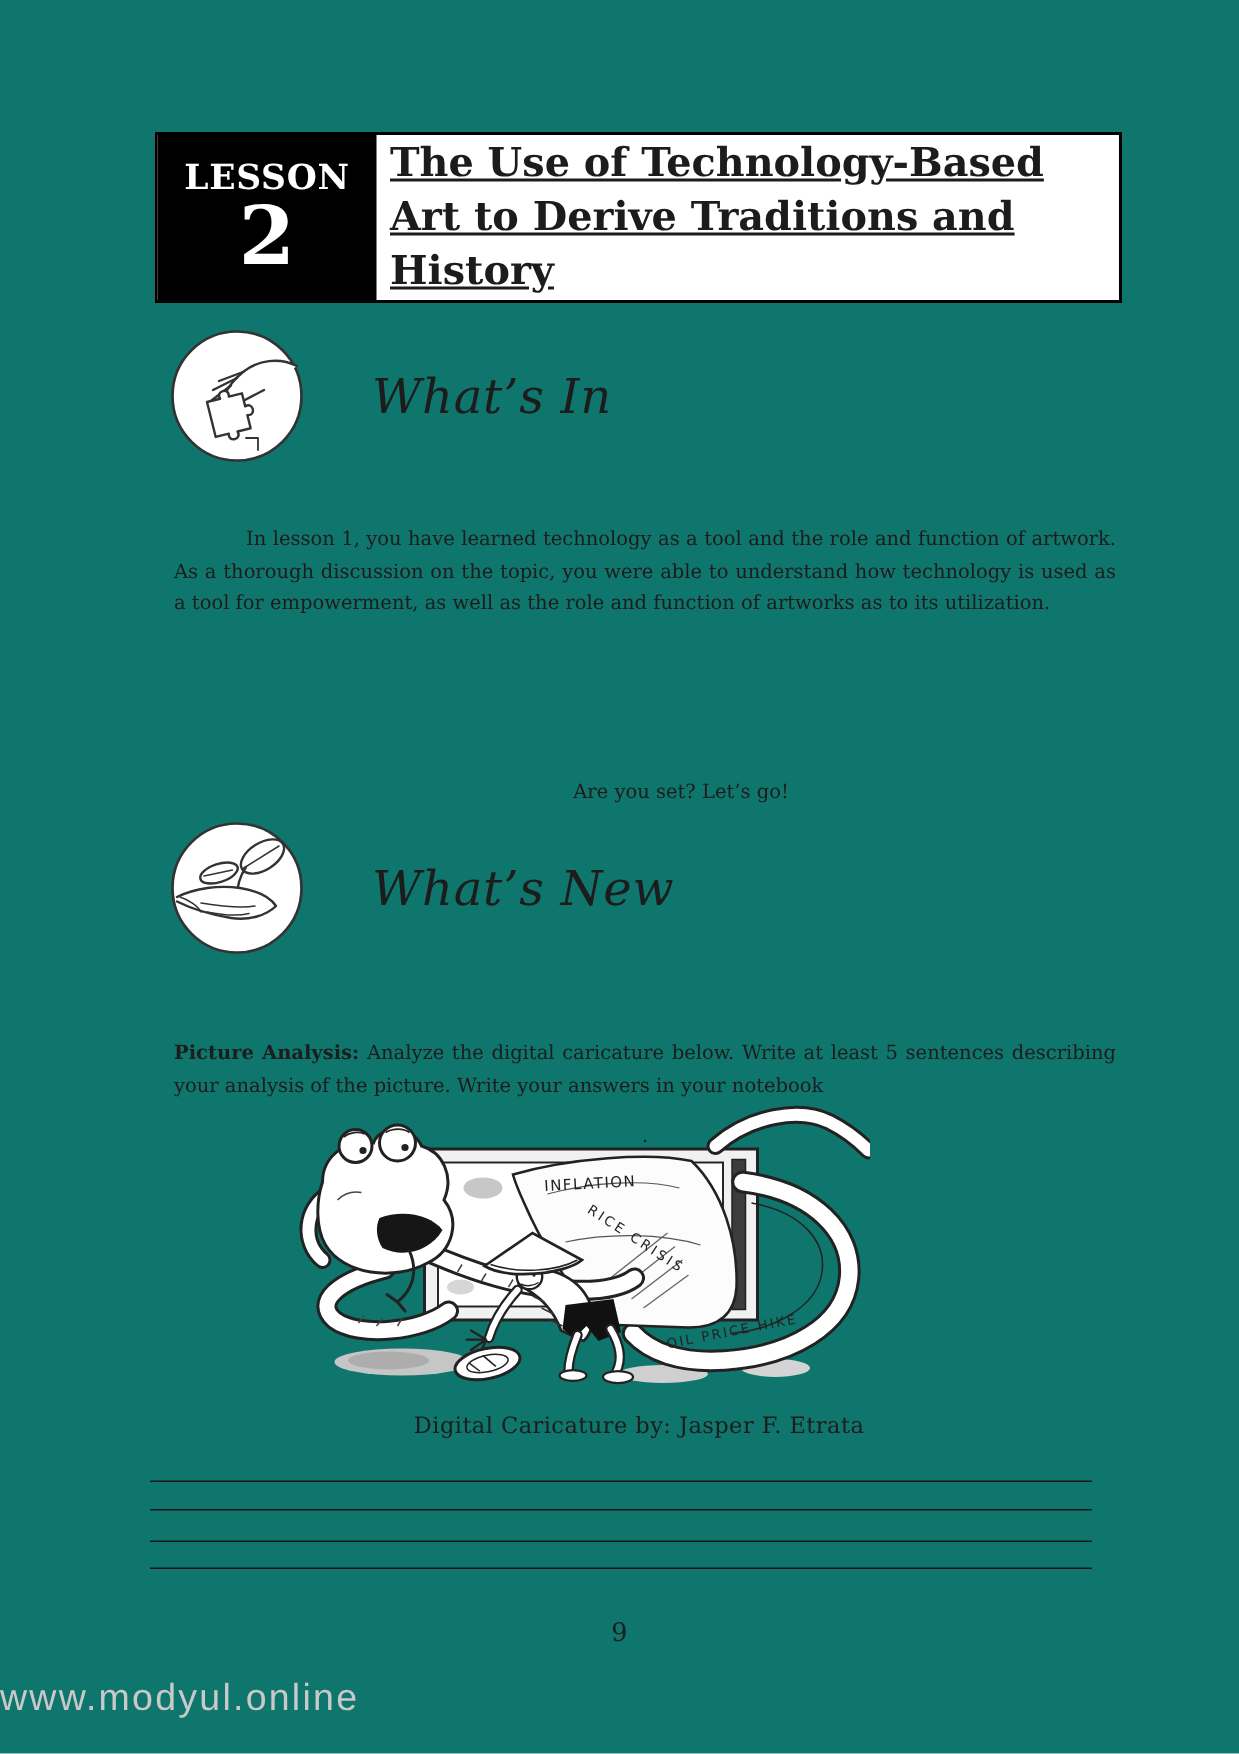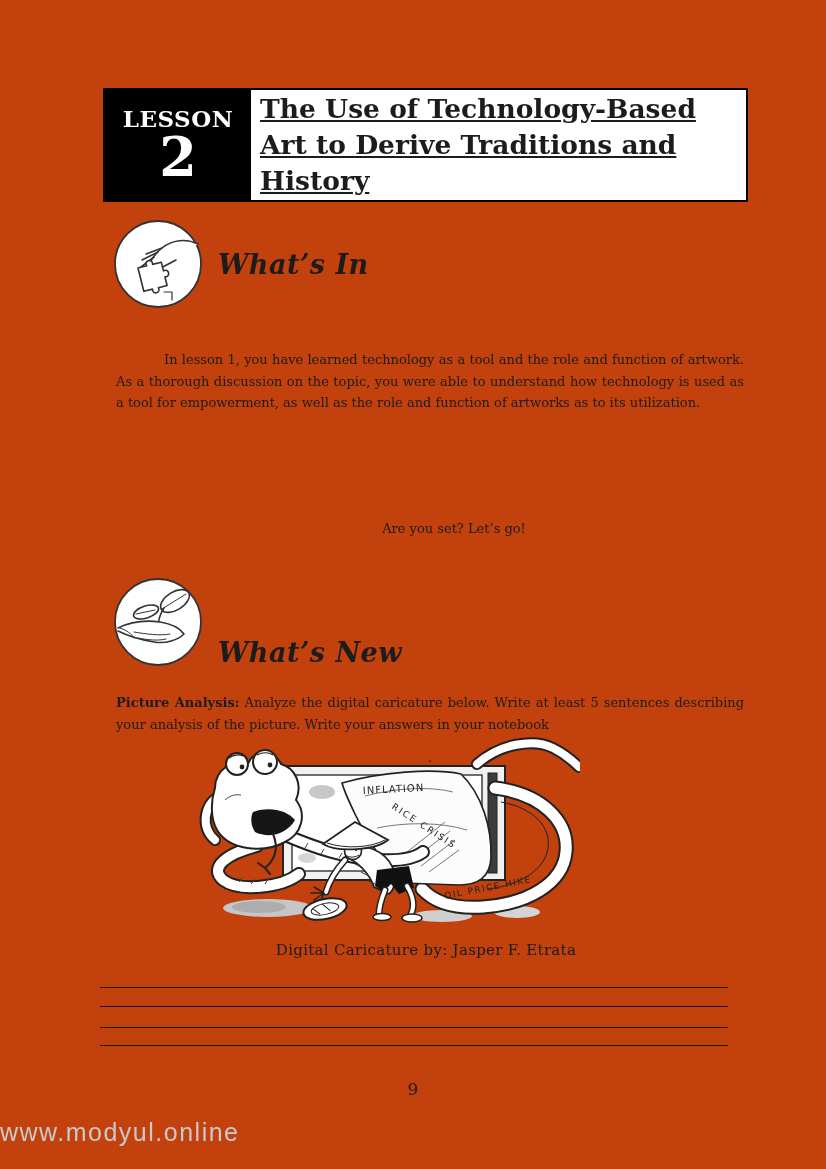--- a/index.html
+++ b/index.html
@@ -1,38 +1,38 @@
 <!DOCTYPE html>
 <html><head>
 <meta charset="utf-8">
 <style>
   html,body{margin:0;padding:0;background:#ffffff;}
   .page{
-    position:relative;width:826px;height:1169px;background:#c2410c;
+    position:relative;width:826px;height:1169px;background:#0f766e;
     font-family:"DejaVu Serif",serif;color:#1c1c1c;overflow:hidden;
   }
   
   .lesson-header{
     position:absolute;left:103px;top:88px;width:641px;height:110px;
     display:flex;border:2px solid #000;background:#fff;
   }
   .lesson-box{
     width:146px;background:#000;color:#fff;display:flex;flex-direction:column;
     align-items:center;justify-content:center;flex:none;
   }
   .lesson-label{font-size:23px;font-weight:bold;letter-spacing:.5px;line-height:1;}
   .lesson-number{font-size:54px;font-weight:bold;line-height:.95;margin-top:2px;}
   .lesson-title{
     flex:1;padding:1px 6px 0 9px;font-size:26.5px;font-weight:bold;line-height:36px;text-decoration:underline;
   }
   
   .section-row{position:absolute;left:112px;display:flex;align-items:center;}
   .section-icon{width:92px;height:92px;flex:none;}
   .section-heading{
-    margin-left:14px;font-size:27px;font-weight:bold;font-style:italic;
+    margin-left:44px;font-size:32px;font-weight:normal;font-style:italic;
     letter-spacing:.5px;
   }
   
   .para{
     position:absolute;left:100px;width:628px;margin:16px;
     font-size:13px;line-height:21.5px;text-align:justify;text-indent:48px;
   }
   .para.no-indent{text-indent:0;}
   .para.no-justify{text-align:center;}
   .lead-bold{font-weight:bold;}
@@ -84,21 +84,21 @@
         </g>
         <path d="M 52 74 h8 v8" fill="none" stroke-width="1.2"></path>
       </g>
     </svg>
     <div class="section-heading">What’s In</div>
   </div>
 
   <p class="para" style="top:333px;">In lesson 1, you have learned technology as a tool and the role and function of artwork. As a thorough discussion on the topic, you were able to understand how technology is used as a tool for empowerment, as well as the role and function of artworks as to its utilization.</p>
   <p class="para no-justify" style="top:502px;">Are you set? Let’s go!</p>
 
-  <div class="section-row" style="top:576px;align-items:flex-end;">
+  <div class="section-row" style="top:546px;">
     <svg class="section-icon" viewBox="0 0 92 92">
       <circle cx="46" cy="46" r="43" fill="#fff" stroke="#333" stroke-width="1.8"></circle>
       <g fill="#fff" stroke="#333" stroke-width="1.6" stroke-linejoin="round" stroke-linecap="round">
         <ellipse cx="34" cy="36" rx="13" ry="6" transform="rotate(-18 34 36)"></ellipse>
         <path d="M 24 38 L 43 34" fill="none" stroke-width="1"></path>
         <ellipse cx="63" cy="25" rx="16" ry="9" transform="rotate(-32 63 25)"></ellipse>
         <path d="M 50 33 L 74 18" fill="none" stroke-width="1"></path>
         <path d="M 46 52 C 46 44 48 38 52 32" fill="none"></path>
         <path d="M 6 52 C 18 46 34 44 48 46 C 60 48 68 52 72 58 C 66 64 54 68 42 66 C 30 64 16 60 6 55"></path>
         <path d="M 22 56 C 34 58 48 60 58 58" fill="none" stroke-width="1"></path>

